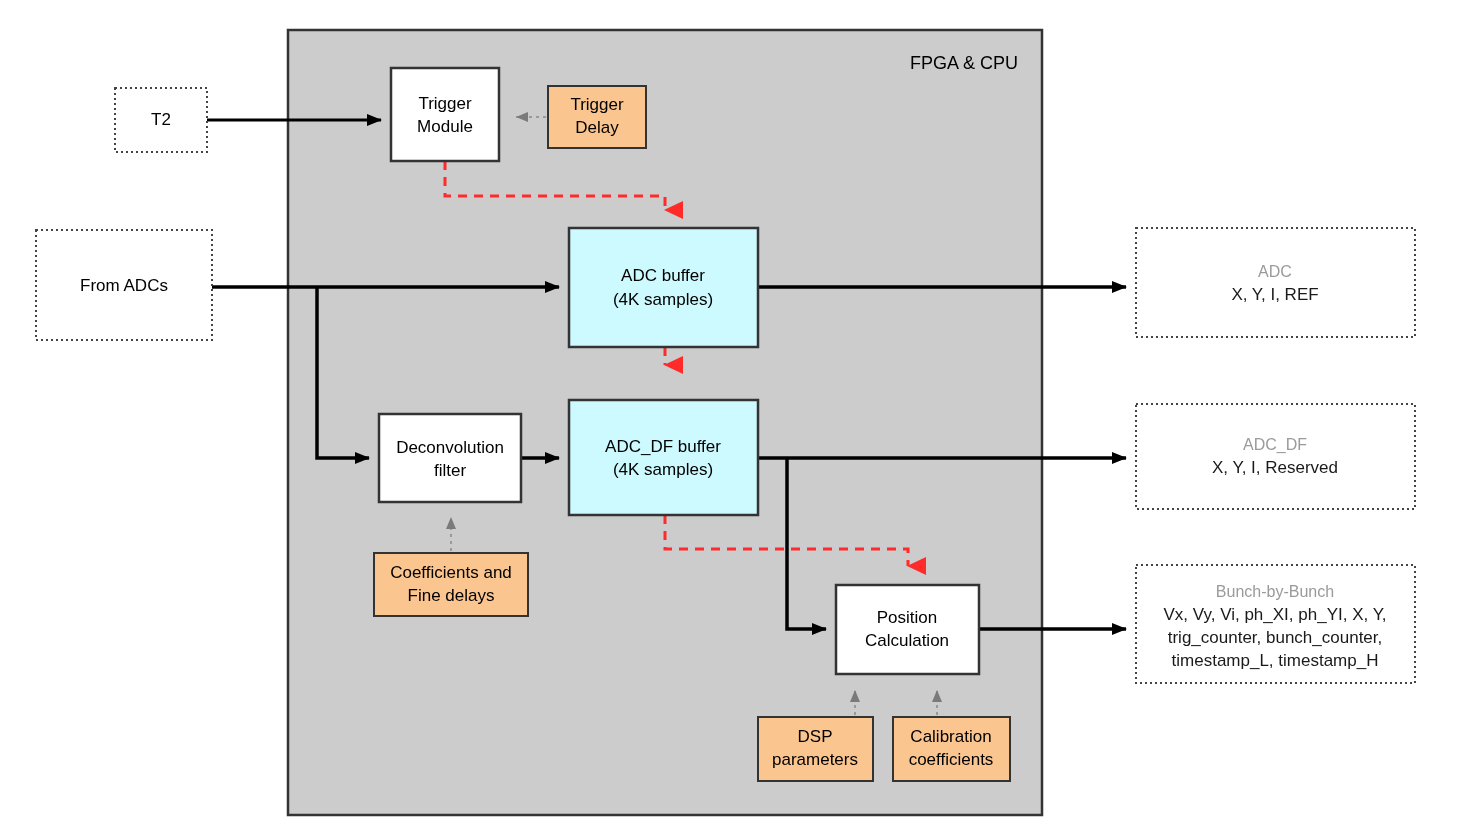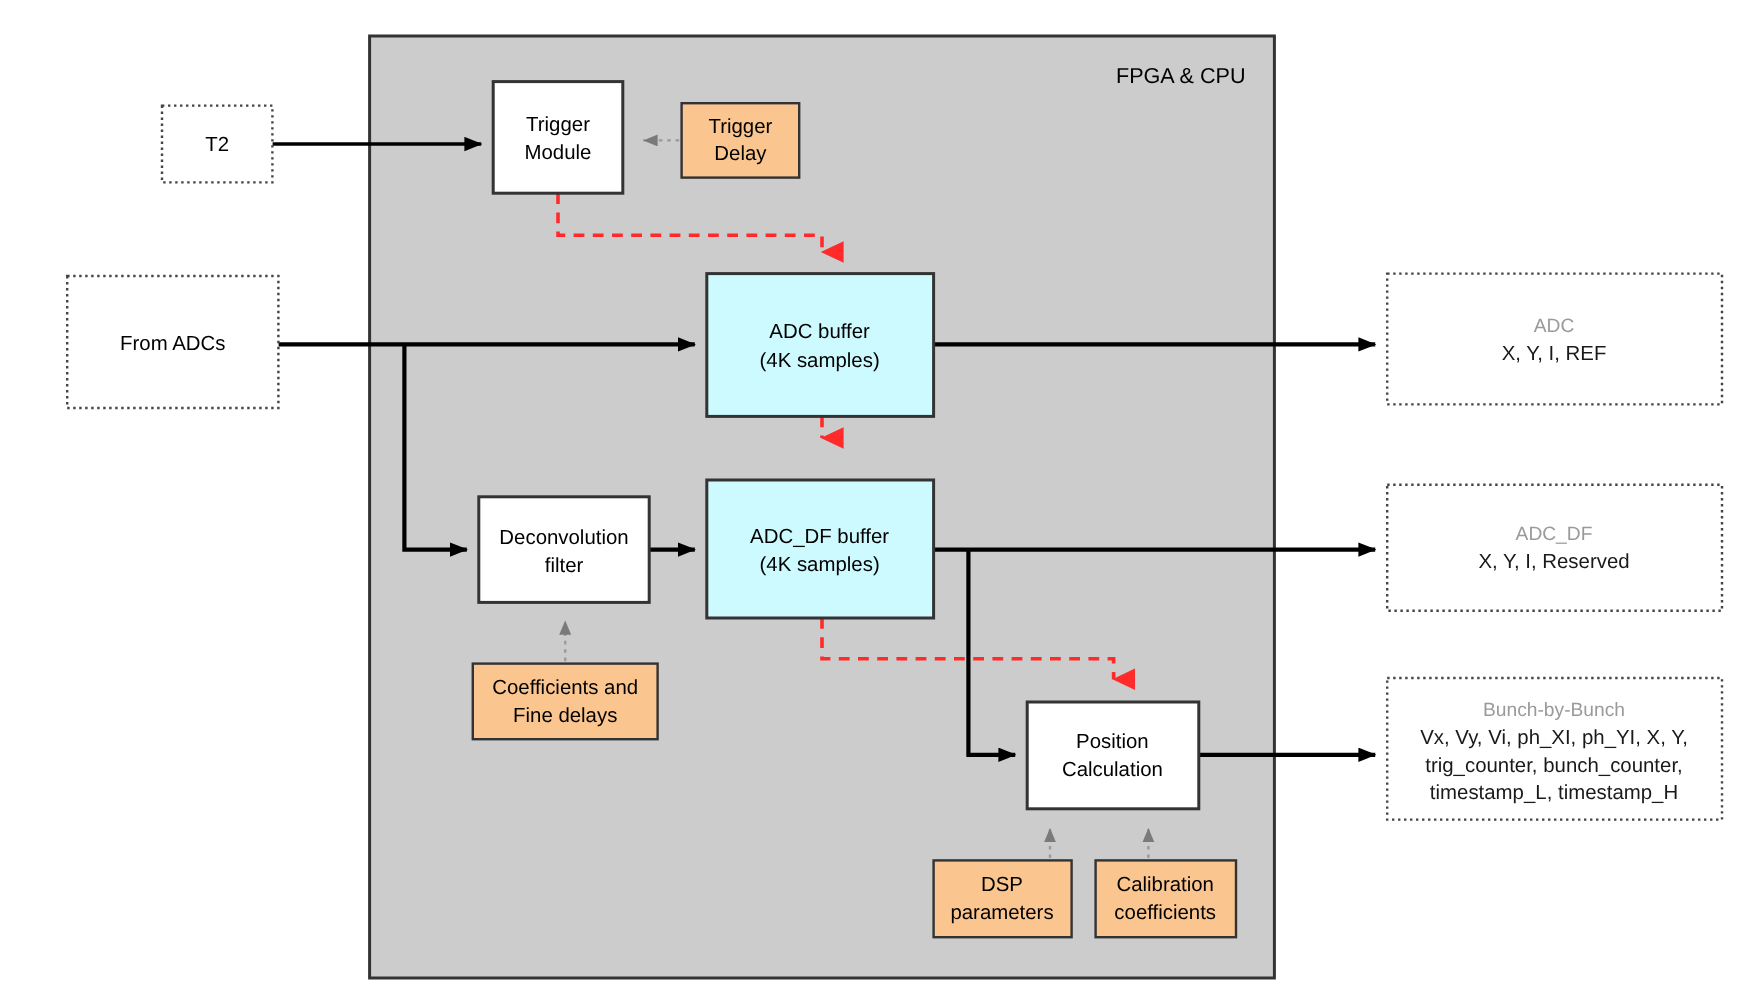--- a/index.html
+++ b/index.html
@@ -10,21 +10,20 @@
   body {
     width: 1459px;
     height: 831px;
     font-family: "Liberation Sans", sans-serif;
     overflow: hidden;
   }
   #diagram-root {
     position: relative;
     width: 1220px;
     height: 831px;
-    margin-left: 20px;
   }
   svg#diagram {
     display: block;
     width: 1459px;
     height: 831px;
   }
   .box-label {
     font-family: "Liberation Sans", sans-serif;
     font-size: 17px;
     fill: #000000;

